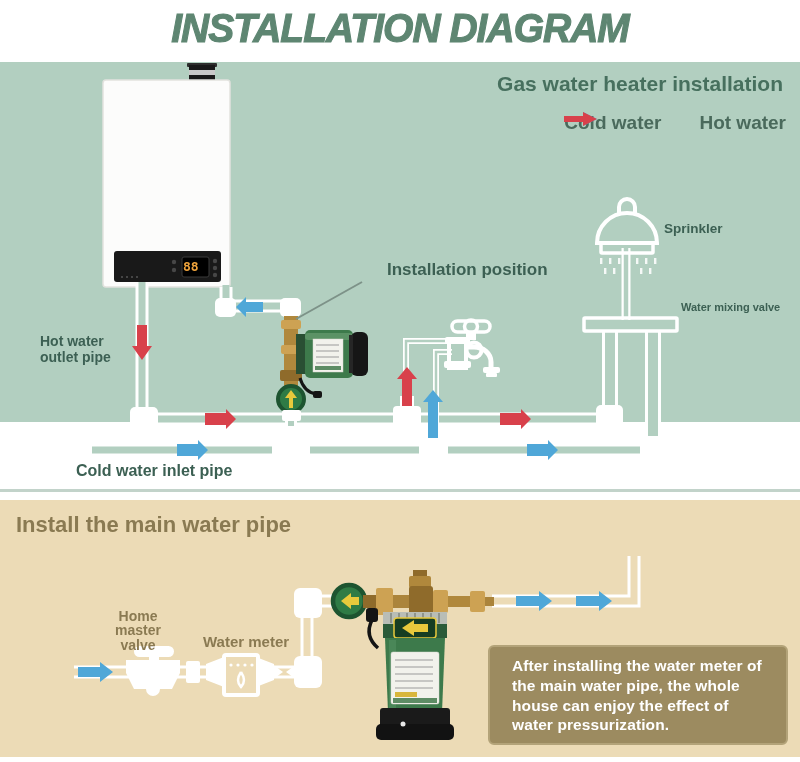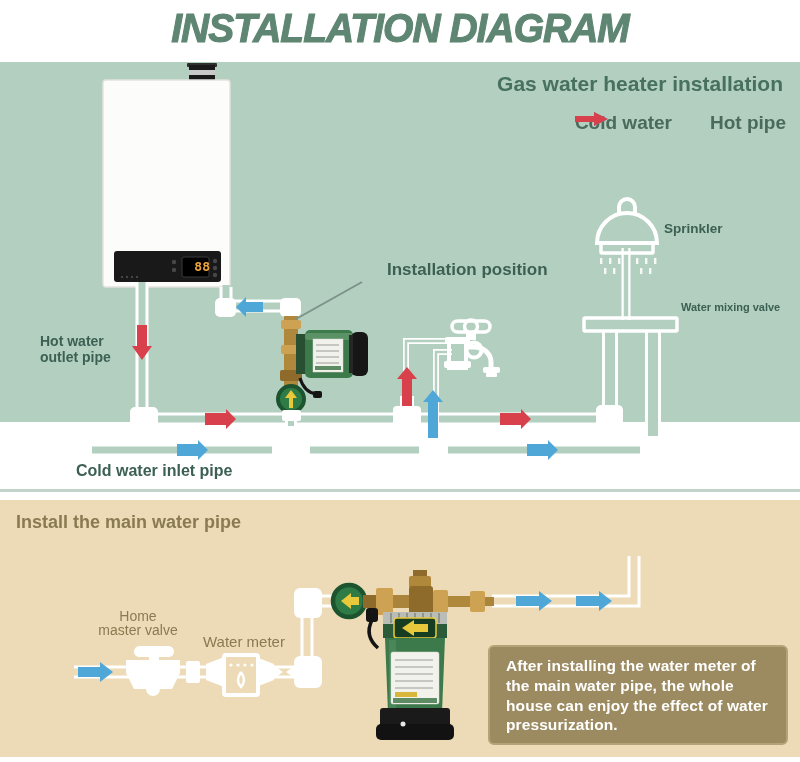--- a/index.html
+++ b/index.html
@@ -19,29 +19,29 @@
   .up-heading{right:17px;top:10px;font-size:21px;font-weight:bold;color:#47705e;}
   .legend{right:14px;top:50px;display:flex;align-items:center;gap:12px;}
   .legend .lg-label{font-size:19px;font-weight:bold;color:#4a6a5c;}
   .legend .sp{width:14px;}
   .lbl{font-weight:bold;color:#3c6053;}
   .lbl-install{left:363px;top:198px;font-size:17px;margin-left:24px;}
   .lbl-sprinkler{left:664px;top:159px;font-size:13.5px;}
   .lbl-mix{left:681px;top:240px;width:104px;text-align:left;font-size:11px;line-height:1.08;}
   .lbl-hotout{left:40px;top:272px;width:96px;text-align:left;font-size:14px;line-height:1.12;}
   .lbl-coldin{left:76px;top:400px;font-size:16px;}
-  .heater-display{left:183px;top:196px;width:27px;height:18px;text-align:right;
+  .heater-display{left:183px;top:196px;width:27px;height:18px;text-align:left;
     font-family:"DejaVu Sans Mono", monospace;font-size:13px;font-weight:bold;color:#f0a43c;line-height:18px;}
   
-  .low-heading{left:16px;top:12px;font-size:18px;font-weight:bold;color:#8a7a52;}
-  .lbl2{font-weight:normal;color:#8a7a52;}
+  .low-heading{left:16px;top:12px;font-size:22px;font-weight:bold;color:#8a7a52;}
+  .lbl2{font-weight:bold;color:#8a7a52;}
   .lbl-master{left:96px;top:109px;width:84px;text-align:center;font-size:14px;line-height:1.02;}
   .lbl-meter{left:203px;top:133px;font-size:15px;}
   .note-box{left:488px;top:145px;width:300px;height:100px;box-sizing:border-box;
-    background:#9c8b60;border:2px solid #b3a379;border-radius:6px;padding:9px 16px;}
+    background:#9c8b60;border:2px solid #b3a379;border-radius:6px;padding:9px 22px;}
   .note-text{color:#ffffff;font-size:15.5px;font-weight:bold;line-height:1.28;letter-spacing:.1px;}
   
   .po{stroke:#fff;stroke-width:13;fill:none;} .pi{stroke:#b2cfc0;stroke-width:7;fill:none;}
   .lo{stroke:#fff;stroke-width:16;fill:none;} .li{stroke:#b2cfc0;stroke-width:10;fill:none;}
   .so{stroke:#fff;stroke-width:9;fill:none;}  .si{stroke:#b2cfc0;stroke-width:4.5;fill:none;}
   .to{stroke:#fff;stroke-width:6;fill:none;}  .ti{stroke:#b2cfc0;stroke-width:2.5;fill:none;}
   
   .pol{stroke:#fff;stroke-width:13;fill:none;} .pil{stroke:#ecdbb6;stroke-width:7;fill:none;}
 </style>
 </head>
@@ -186,21 +186,21 @@
 
     <div class="abs legend">
       <svg width="34" height="14" viewBox="0 0 34 14">
         <polygon points="0,4 19,4 19,0 33,7 19,14 19,10 0,10" fill="#4fa7d8"></polygon>
       </svg>
       <span class="lg-label">Cold water</span>
       <span class="sp"></span>
       <svg width="34" height="14" viewBox="0 0 34 14">
         <polygon points="0,4 19,4 19,0 33,7 19,14 19,10 0,10" fill="#d8414b"></polygon>
       </svg>
-      <span class="lg-label">Hot pipe</span>
+      <span class="lg-label">Hot water</span>
     </div>
 
     <div class="abs heater-display">88</div>
 
     <div class="abs lbl lbl-install">Installation position</div>
     <div class="abs lbl lbl-sprinkler">Sprinkler</div>
     <div class="abs lbl lbl-mix">Water mixing valve</div>
     <div class="abs lbl lbl-hotout">Hot water outlet pipe</div>
     <div class="abs lbl lbl-coldin">Cold water inlet pipe</div>
   </div>

